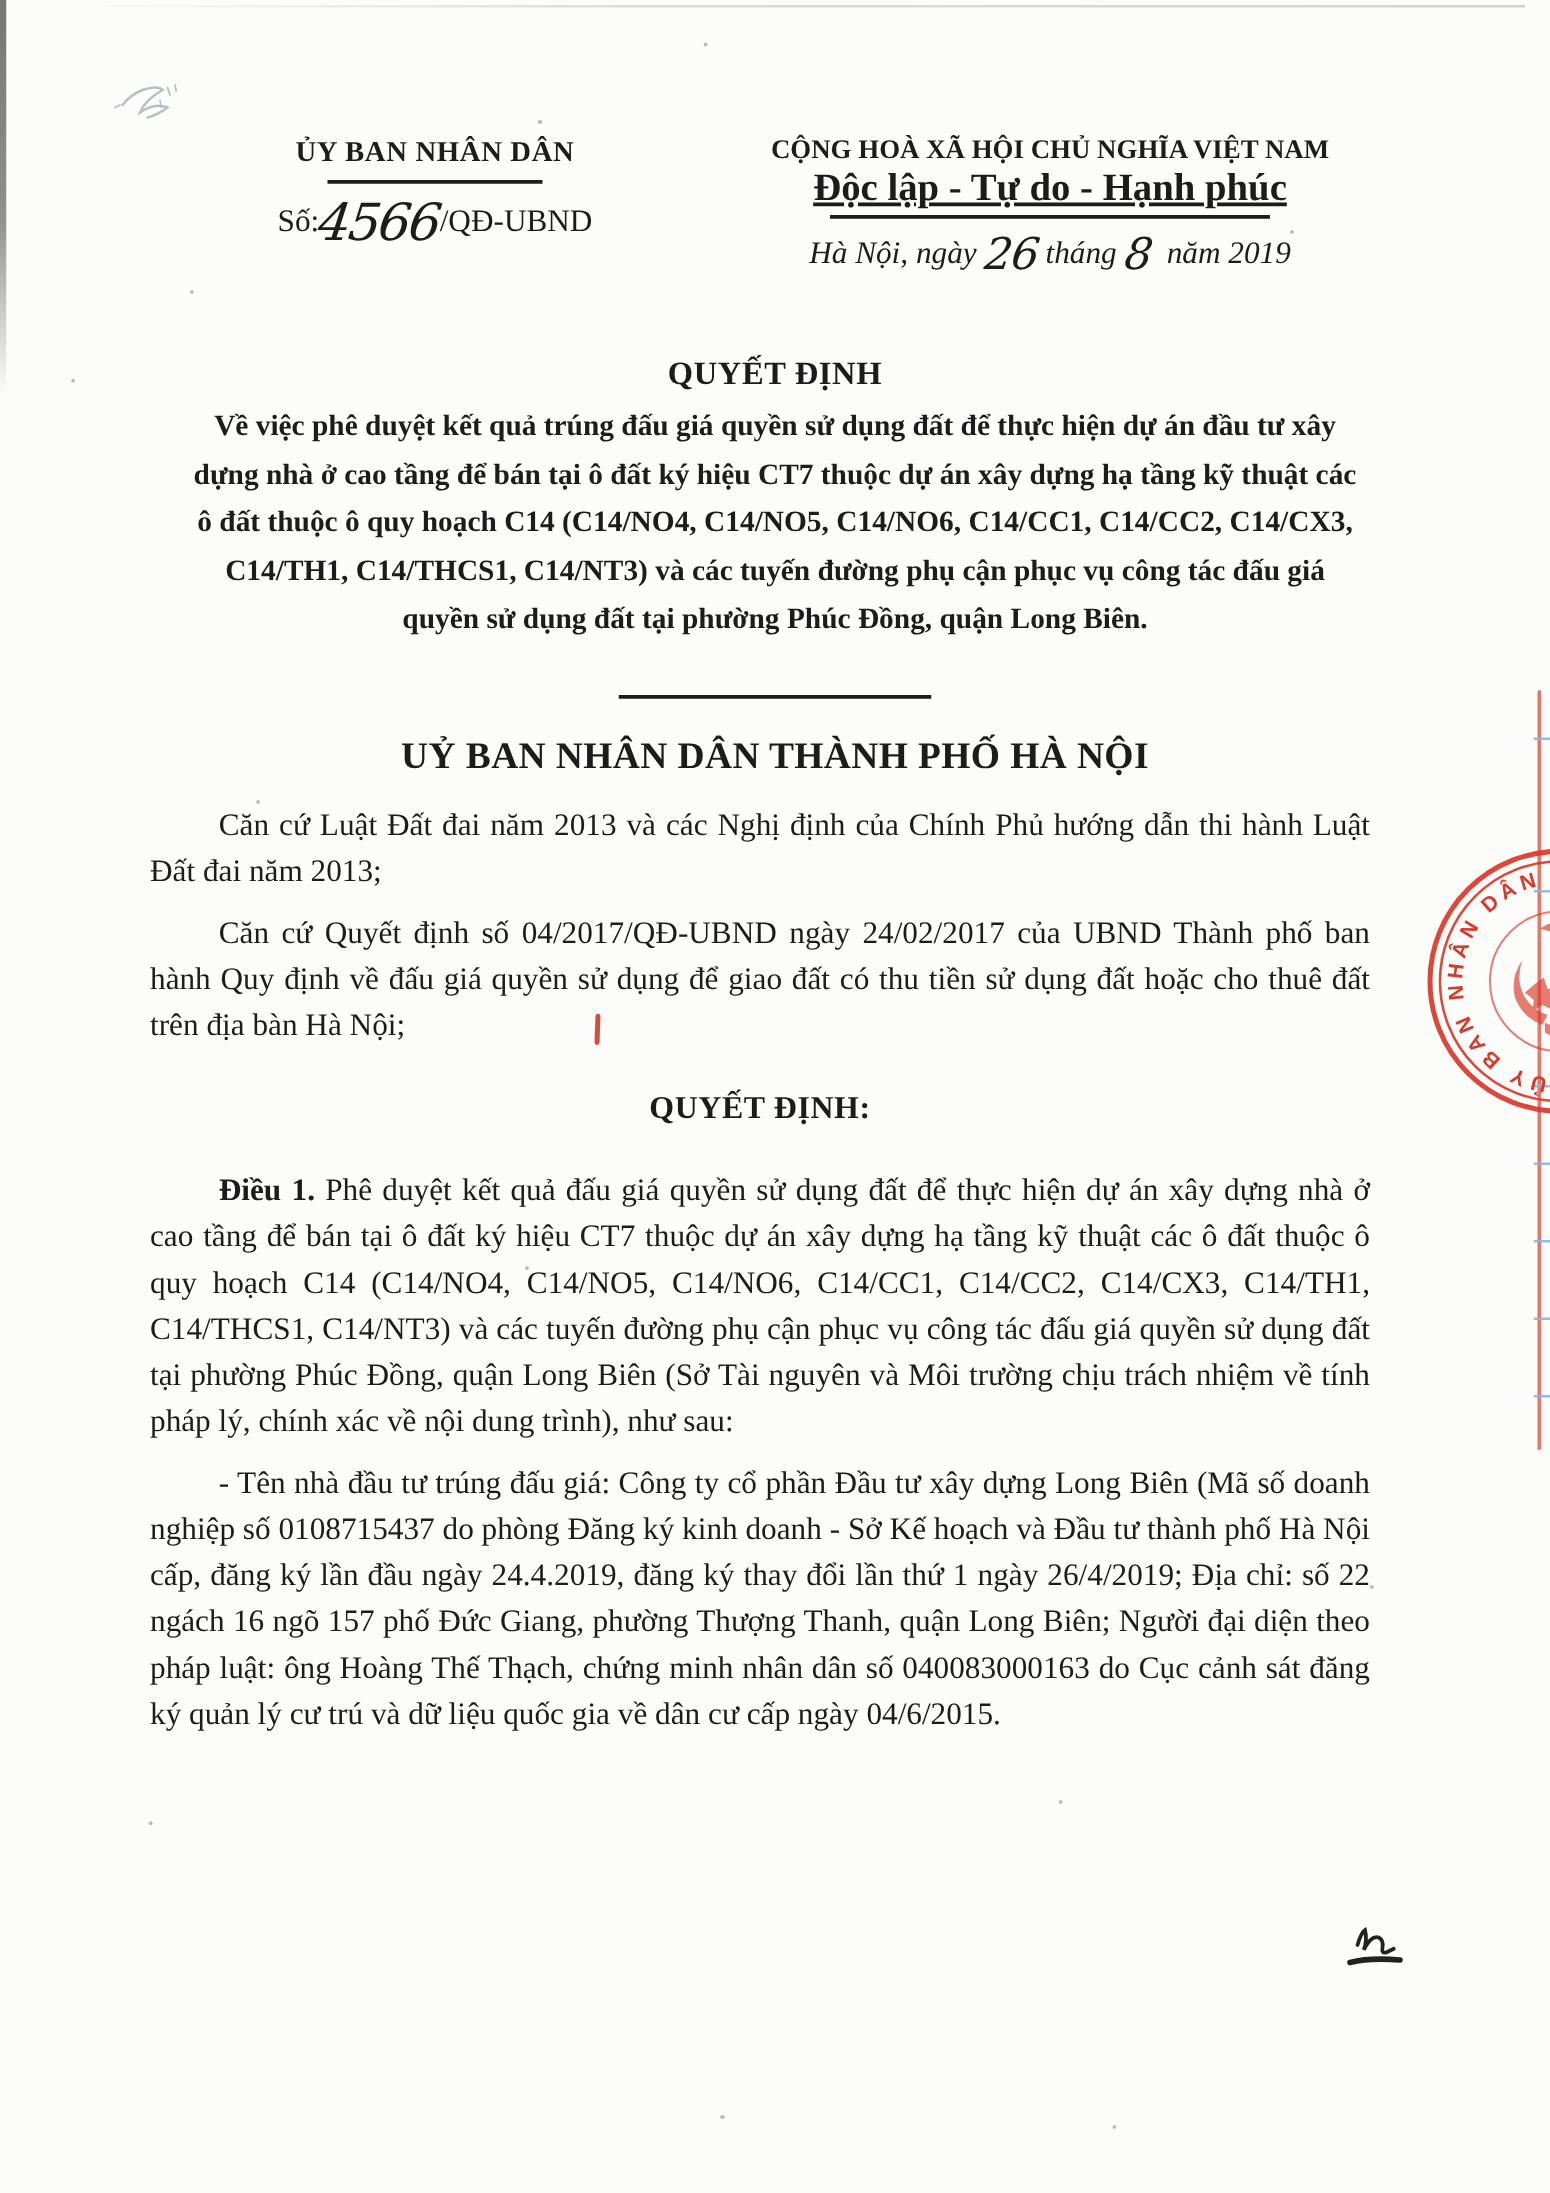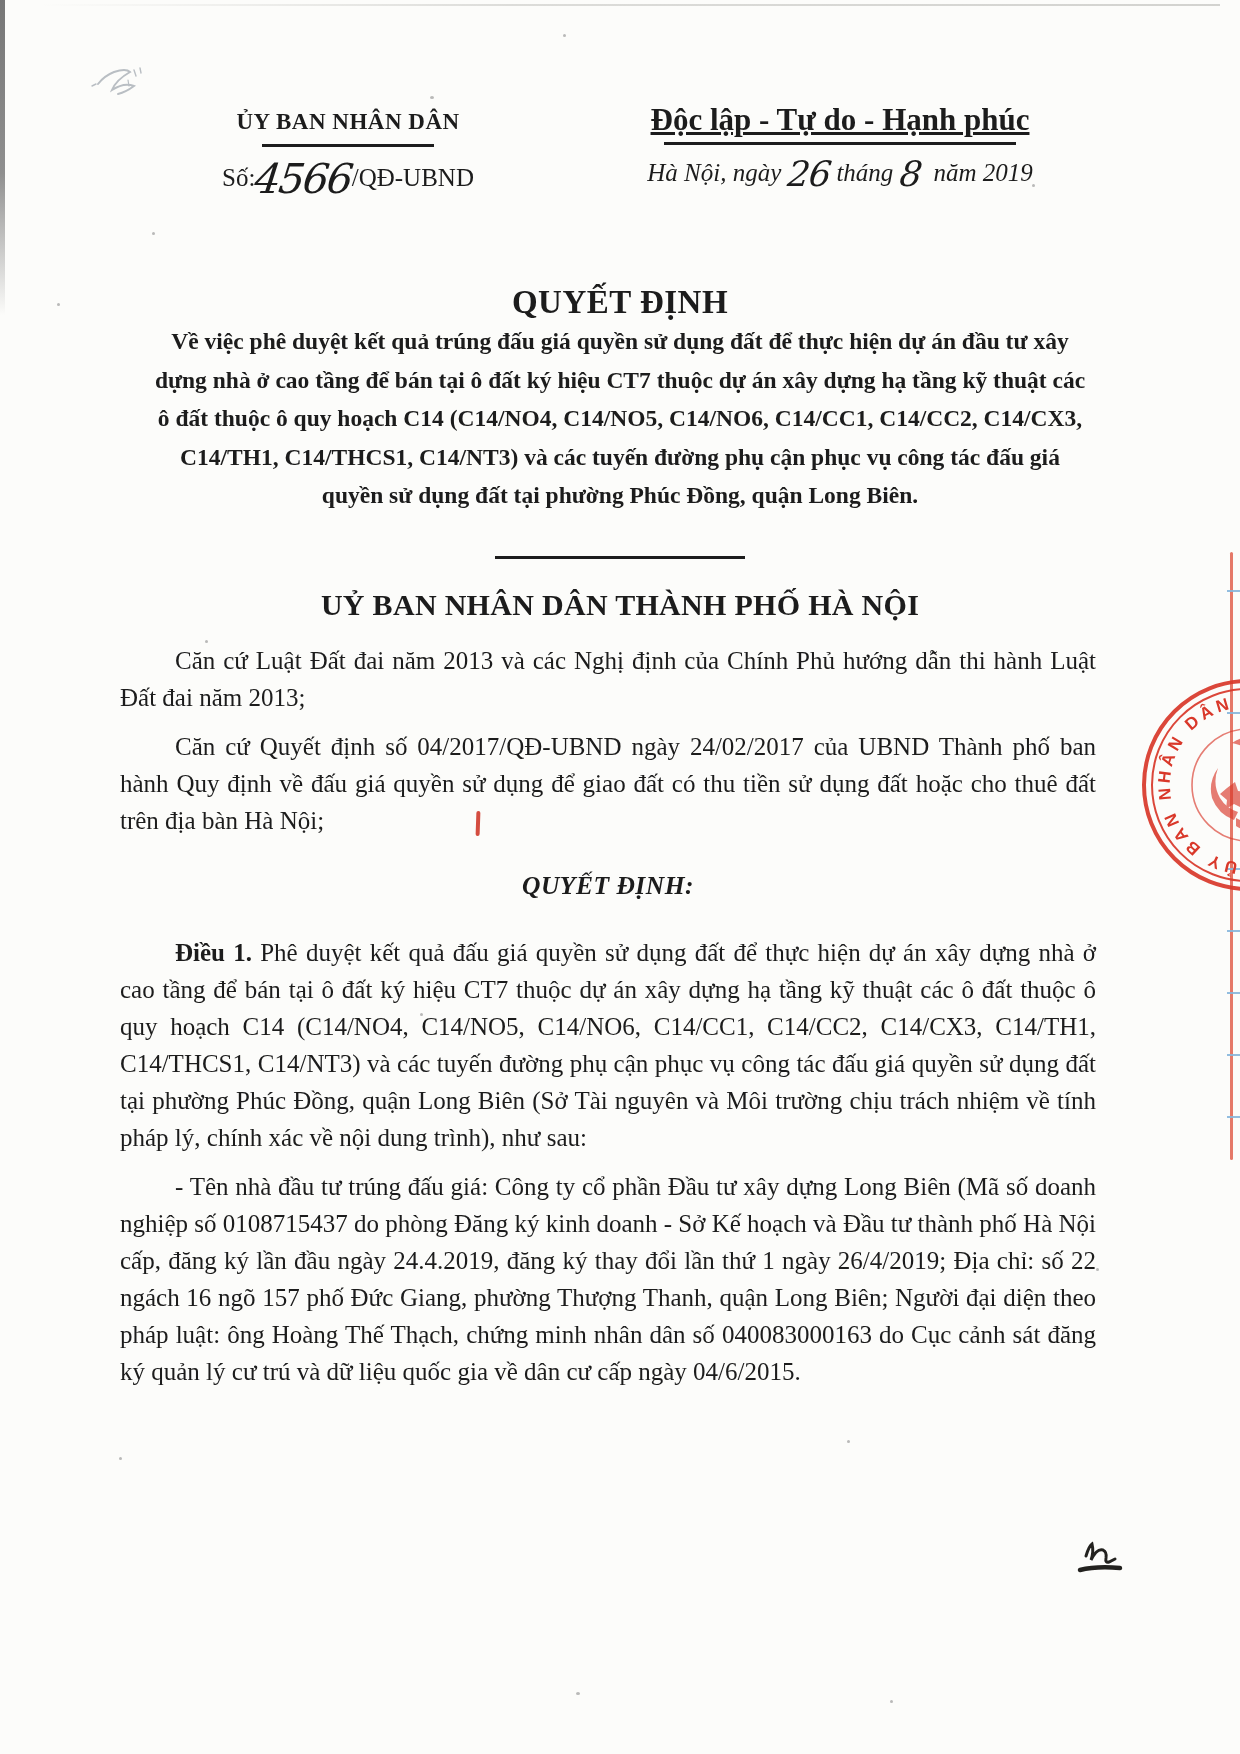--- a/index.html
+++ b/index.html
@@ -44,38 +44,38 @@
   .hw{
     font-family:"DejaVu Serif", serif;
     font-style:italic;font-weight:normal;
     display:inline-block;transform:skewX(-7deg);
     letter-spacing:-2px;
   }
   .hw-number{font-size:41px;line-height:20px;vertical-align:-7px;}
   .hw-date{font-size:35px;line-height:20px;vertical-align:-5px;letter-spacing:-1px;}
 
   
-  .doc-title{left:0;top:284px;width:1240px;text-align:center;font-weight:bold;font-size:33px;letter-spacing:.5px;}
+  .doc-title{left:0;top:284px;width:1240px;text-align:center;font-weight:bold;font-size:26px;letter-spacing:.5px;}
   .doc-subject{
     left:147px;top:322px;width:946px;
     text-align:center;font-weight:bold;font-size:23.5px;line-height:38.5px;
   }
   .subject-rule{left:495px;top:556px;width:250px;height:3px;background:#1d1d1d;}
   .authority-heading{left:0;top:588px;width:1240px;text-align:center;font-weight:bold;font-size:30px;letter-spacing:.3px;}
 
   
   .body-text{
     left:120px;top:642px;width:976px;
     font-size:25px;line-height:37px;
     text-align:justify;
   }
   .body-text p{margin:0 0 12px 0;text-indent:55px;}
   .decision-heading{
     text-align:center;font-weight:bold;font-size:25.5px;
-    margin:28px 0 30px 0 !important;text-indent:0 !important;letter-spacing:.5px;font-style:italic;
+    margin:28px 0 30px 0 !important;text-indent:0 !important;letter-spacing:.5px;
   }
   .b{font-weight:bold;}
 
   
   .stamp-svg{left:1132px;top:648px;}
 
   
   .red-tick{left:476px;top:811px;width:3.5px;height:25px;background:#cf3a2b;opacity:.9;transform:rotate(2deg);border-radius:2px;}
 
   
@@ -122,20 +122,21 @@
 
 <div class="abs hdr-left">
   <div class="l1">ỦY BAN NHÂN DÂN</div>
   <div class="hdr-rule-left"></div>
   <div class="so-line">
     <span>Số:</span><span class="hw hw-number">4566</span><span>/QĐ-UBND</span>
   </div>
 </div>
 
 <div class="abs hdr-right">
+  <div class="l1">CỘNG HOÀ XÃ HỘI CHỦ NGHĨA VIỆT NAM</div>
   <div class="l2">Độc lập - Tự do - Hạnh phúc</div>
   <div class="hdr-rule-right"></div>
   <div class="date-line">
     <span>Hà Nội, ngày</span>&nbsp;<span class="hw hw-date">26</span>&nbsp;<span>tháng</span>&nbsp;<span class="hw hw-date">8</span>&nbsp;&nbsp;<span>năm 2019</span>
   </div>
 </div>
 
 <div class="abs doc-title">QUYẾT ĐỊNH</div>
 <div class="abs doc-subject">Về việc phê duyệt kết quả trúng đấu giá quyền sử dụng đất để thực hiện dự án đầu tư xây dựng nhà ở cao tầng để bán tại ô đất ký hiệu CT7 thuộc dự án xây dựng hạ tầng kỹ thuật các ô đất thuộc ô quy hoạch C14 (C14/NO4, C14/NO5, C14/NO6, C14/CC1, C14/CC2, C14/CX3, C14/TH1, C14/THCS1, C14/NT3) và các tuyến đường phụ cận phục vụ công tác đấu giá quyền sử dụng đất tại phường Phúc Đồng, quận Long Biên.</div>
 <div class="abs subject-rule"></div>

